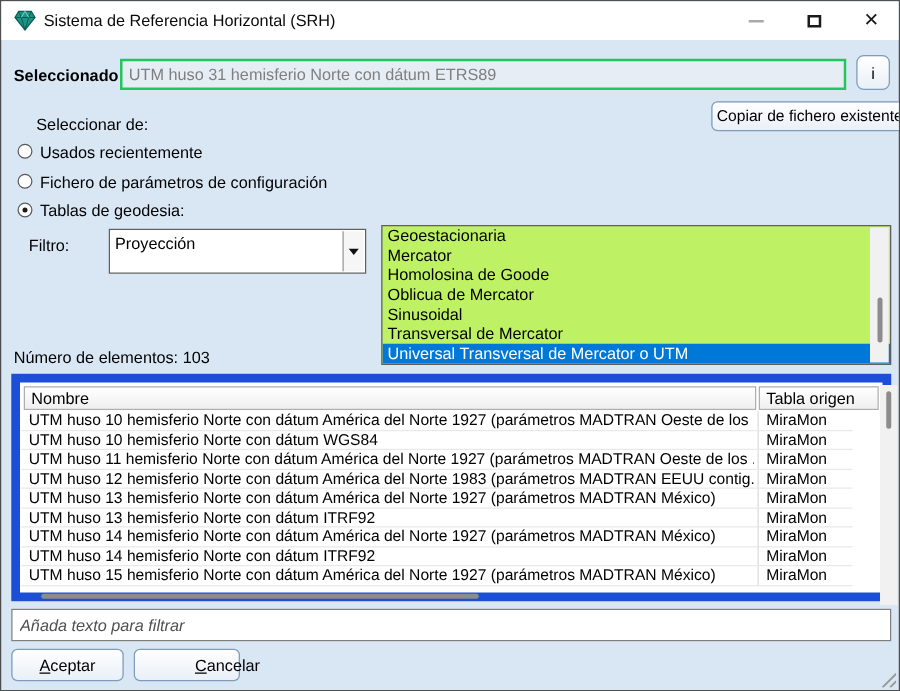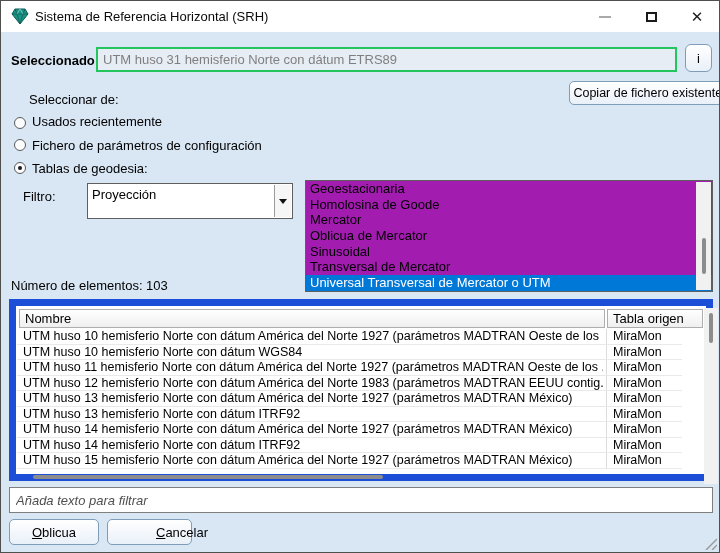--- a/index.html
+++ b/index.html
@@ -42,21 +42,21 @@
   .radio-row{position:absolute;left:13px;height:16px;display:flex;align-items:center;gap:6px;}
   .radio{width:12px;height:12px;border-radius:50%;border:1px solid #5a5a5a;background:#fdfdfd;position:relative;flex:0 0 auto;}
   .radio .dot{position:absolute;left:3px;top:3px;width:4px;height:4px;border-radius:50%;background:#1a1a1a;}
   .radio-label{font-size:13px;color:#000;white-space:nowrap;}
   
   .combo{position:absolute;left:86px;top:182px;width:206px;height:36px;border:1px solid #5f5f5f;background:#fff;}
   .combo-text{position:absolute;left:4px;top:0;line-height:21px;font-size:13px;}
   .combo-arrow{position:absolute;right:1px;top:1px;bottom:1px;width:17px;border-left:1px solid #9a9a9a;background:#f6f6f6;display:flex;align-items:center;justify-content:center;}
   .combo-arrow:after{content:"";width:0;height:0;border-left:4px solid transparent;border-right:4px solid transparent;border-top:5px solid #111;}
   
-  .plist{position:absolute;left:304px;top:179px;width:408px;height:112px;border:1px solid #5f5f5f;background:#a21caf;overflow:hidden;}
+  .plist{position:absolute;left:304px;top:179px;width:408px;height:112px;border:1px solid #5f5f5f;background:#bef264;overflow:hidden;}
   .plist-item{height:15.7px;line-height:15.7px;font-size:13px;padding-left:4px;white-space:nowrap;color:#000;}
   .plist-item.selected{background:#0078d7;color:#fff;}
   .vtrack{position:absolute;background:#f1f1f1;}
   .vthumb{position:absolute;background:#8c8c8c;border-radius:2px;}
   
   .table{position:absolute;left:8px;top:298px;width:704px;height:182px;border:7px solid #1d4ed8;background:#ffffff;padding-left:47px;}
   .th{
     position:absolute;top:3px;height:19px;line-height:17px;font-size:13px;
     background:linear-gradient(#ffffff,#efefef);border:1px solid #aeaeae;padding-left:5px;color:#000;
   }
@@ -108,21 +108,21 @@
   <div class="btn info-btn">
     <span>i</span>
   </div>
 
   <div class="btn copy-btn">
     <span>Copiar de fichero existente...</span>
   </div>
 
   <span class="lbl" style="left:28px;top:91px;">Seleccionar de:</span>
 
-  <div class="radio-row" style="top:112px;align-items:flex-end;">
+  <div class="radio-row" style="top:112px;">
     <span class="radio"></span>
     <span class="radio-label">Usados recientemente</span>
   </div>
   <div class="radio-row" style="top:136px;">
     <span class="radio"></span>
     <span class="radio-label">Fichero de parámetros de configuración</span>
   </div>
   <div class="radio-row" style="top:159px;align-items:center;">
     <span class="radio">
         <span class="dot"></span>
@@ -131,22 +131,22 @@
   </div>
 
   <span class="lbl" style="left:22px;top:188px;">Filtro:</span>
   <div class="combo">
     <span class="combo-text">Proyección</span>
     <span class="combo-arrow"></span>
   </div>
 
   <div class="plist">
     <div class="plist-item">Geoestacionaria</div>
+    <div class="plist-item">Mercator</div>
     <div class="plist-item">Homolosina de Goode</div>
-    <div class="plist-item">Mercator</div>
     <div class="plist-item">Oblicua de Mercator</div>
     <div class="plist-item">Sinusoidal</div>
     <div class="plist-item">Transversal de Mercator</div>
     <div class="plist-item selected">Universal Transversal de Mercator o UTM</div>
     <div class="vtrack" style="right:1px;top:1px;bottom:1px;width:15px;"></div>
     <div class="vthumb" style="right:6px;top:57px;width:4px;height:36px;"></div>
   </div>
 
 
   <span class="lbl" style="left:10px;top:277px;">Número de elementos: 103</span>
@@ -194,21 +194,21 @@
         </div>
     </div>
     <div class="vtrack" style="left:688px;top:2px;width:14px;height:176px;"></div>
     <div class="vthumb" style="left:693px;top:7px;width:4px;height:30px;"></div>
     <div class="hthumb"></div>
   </div>
 
   <input class="filter-input" placeholder="Añada texto para filtrar" style="">
 
   <div class="btn accept-btn">
-    <span class="ul-first">Oblicua</span>
+    <span class="ul-first">Aceptar</span>
   </div>
   <div class="btn cancel-btn">
     <span class="ul-first">Cancelar</span>
   </div>
 
   <svg class="resize-grip" viewBox="0 0 14 14">
     <line x1="14" y1="3" x2="3" y2="14" stroke="#9a9a9a" stroke-width="1.5"></line>
     <line x1="14" y1="9" x2="9" y2="14" stroke="#9a9a9a" stroke-width="1.5"></line>
   </svg>
 

